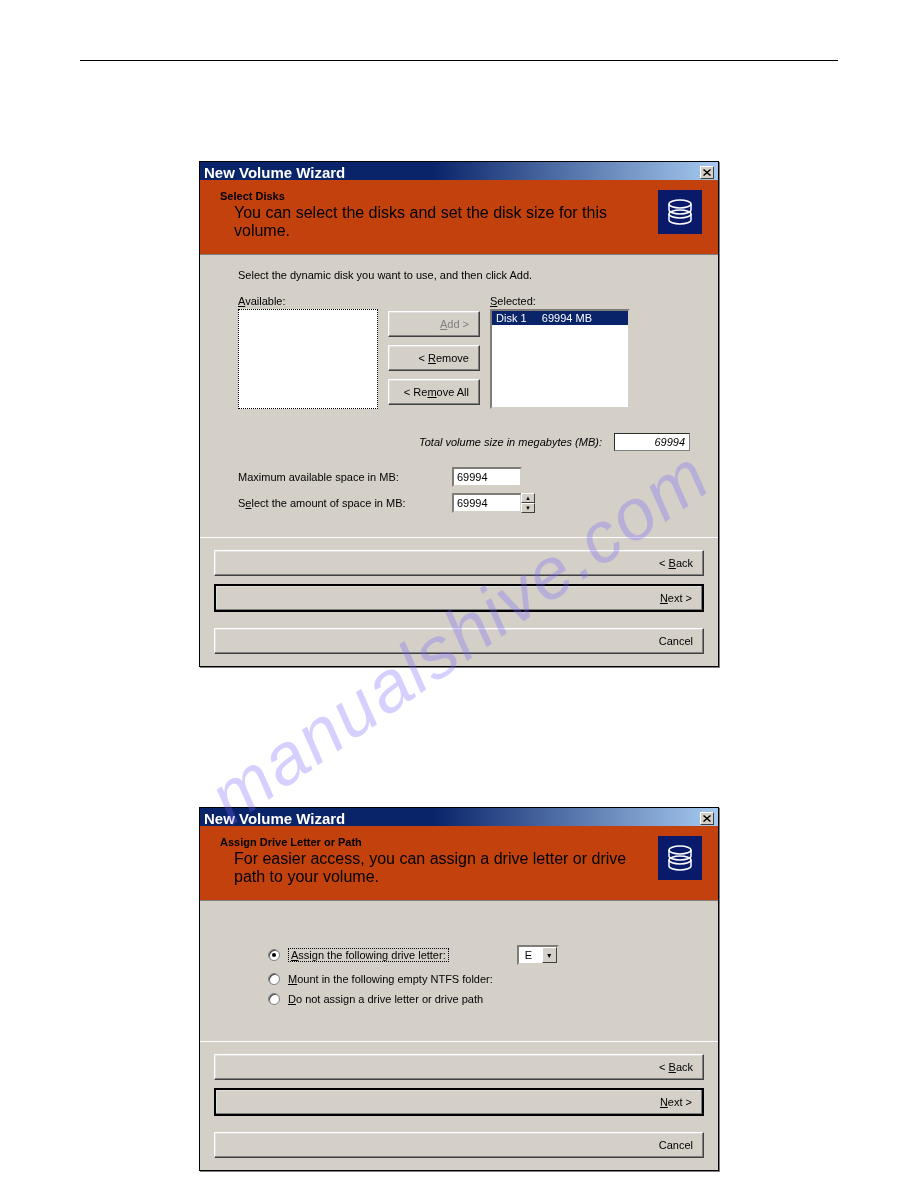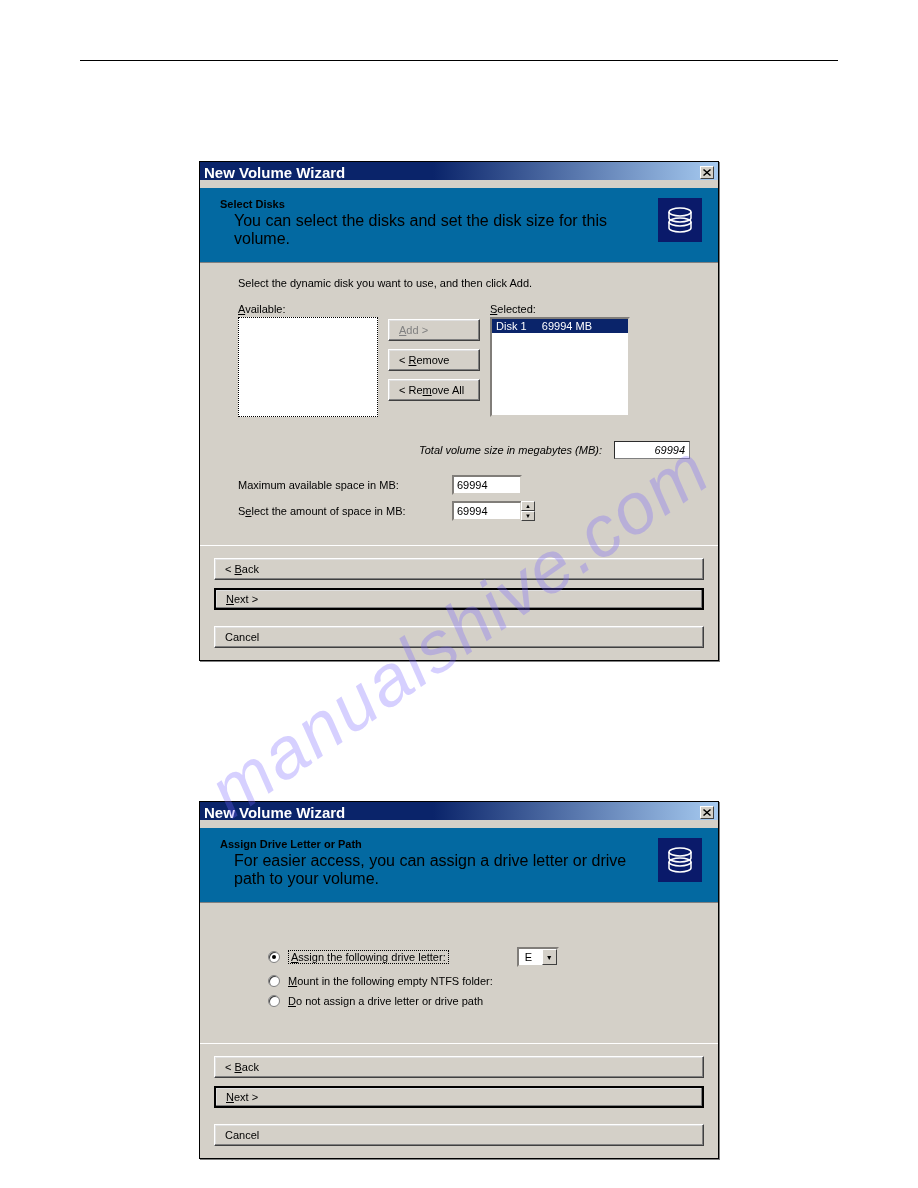--- a/index.html
+++ b/index.html
@@ -43,27 +43,26 @@
     background:#d4d0c8;
     border:1px solid #fff;
     border-right-color:#404040;
     border-bottom-color:#404040;
     display:flex;align-items:center;justify-content:center;
     color:#000;font-family:Arial;font-size:10px;font-weight:bold;
     line-height:1;
     cursor:pointer;
   }
   .header-panel {
-    background:#0369a1;
+    background:#c2410c;
     padding: 10px 16px 14px 20px;
     border-bottom:1px solid #808080;
     display:flex;
     justify-content: space-between;
     align-items: flex-start;
-    margin-top: 8px;
   }
   .header-text{flex:1;}
   .header-title{font-weight:bold;font-size:11px;margin-bottom:2px;}
   .header-sub{font-size:16px;padding-left:14px;}
   .header-icon{
     width:44px;height:44px;background:#0a1a6a;
     display:flex;align-items:center;justify-content:center;
     margin-left:12px;
   }
   .body-panel{
@@ -79,27 +78,27 @@
     font-size:11px;
     overflow:hidden;
   }
   .listbox.dotted{border:1px dotted #000;background:#fff;}
   .listbox .item{
     padding:1px 4px;white-space:pre;
   }
   .listbox .item.selected{background:#0a246a;color:#fff;}
   .midbtns{display:flex;flex-direction:column;gap:8px;padding-top:0;}
   .btn{
-    height:22px;min-width:92px;padding:0 10px;
+    height:22px;min-width:92px;padding:12px 10px;
     background:#d4d0c8;
     border:1px solid #fff;
     border-right-color:#404040;border-bottom-color:#404040;
     box-shadow: inset -1px -1px 0 #808080, inset 1px 1px 0 #dfdfdf;
     font-size:11px;cursor:pointer;
-    display:inline-flex;align-items:center;justify-content:flex-start;
+    display:inline-flex;align-items:center;justify-content:flex-end;
   }
   .btn.default{border:2px solid #000;}
   .btn.disabled{color:#808080;cursor:default;}
   .btn u{text-decoration:underline;}
   .total-row{margin-top:24px;text-align:right;display:flex;justify-content:flex-end;align-items:center;gap:12px;font-style:italic;}
   .total-box{
     width:76px;height:18px;background:#fff;border:1px inset #808080;
     display:inline-flex;align-items:center;justify-content:flex-end;padding:0 4px;
   }
   .form-rows{margin-top:16px;}

